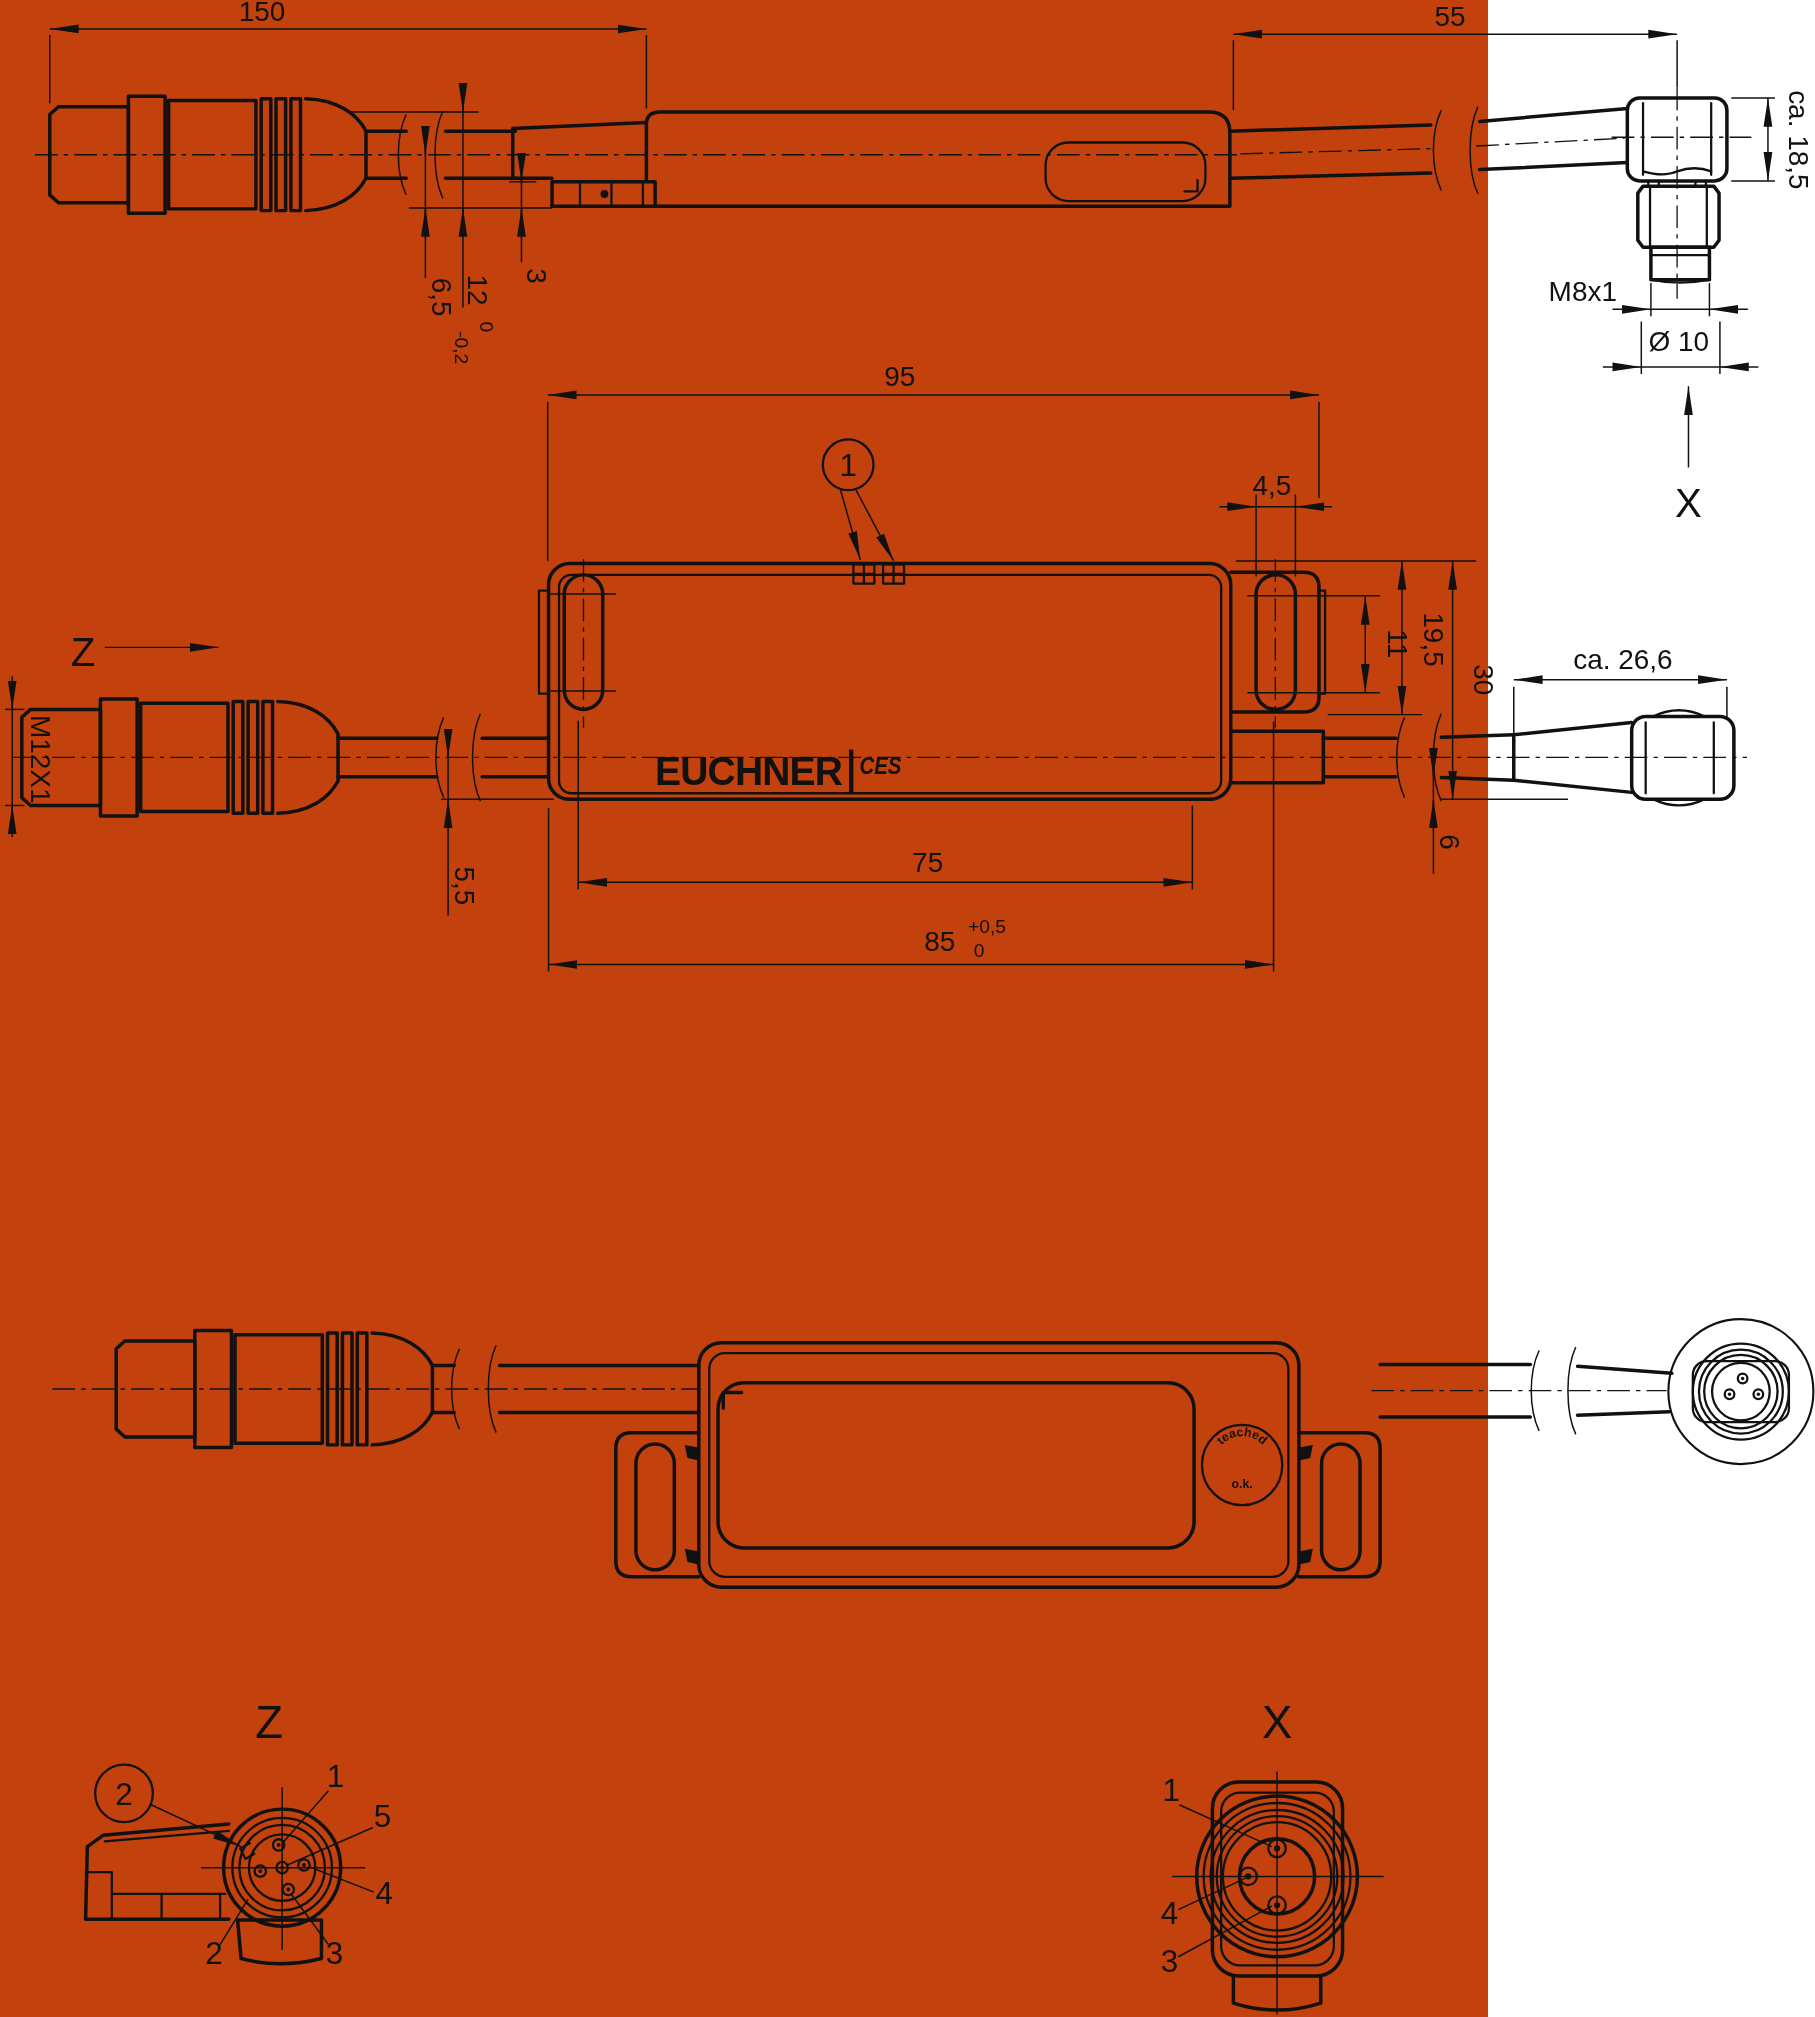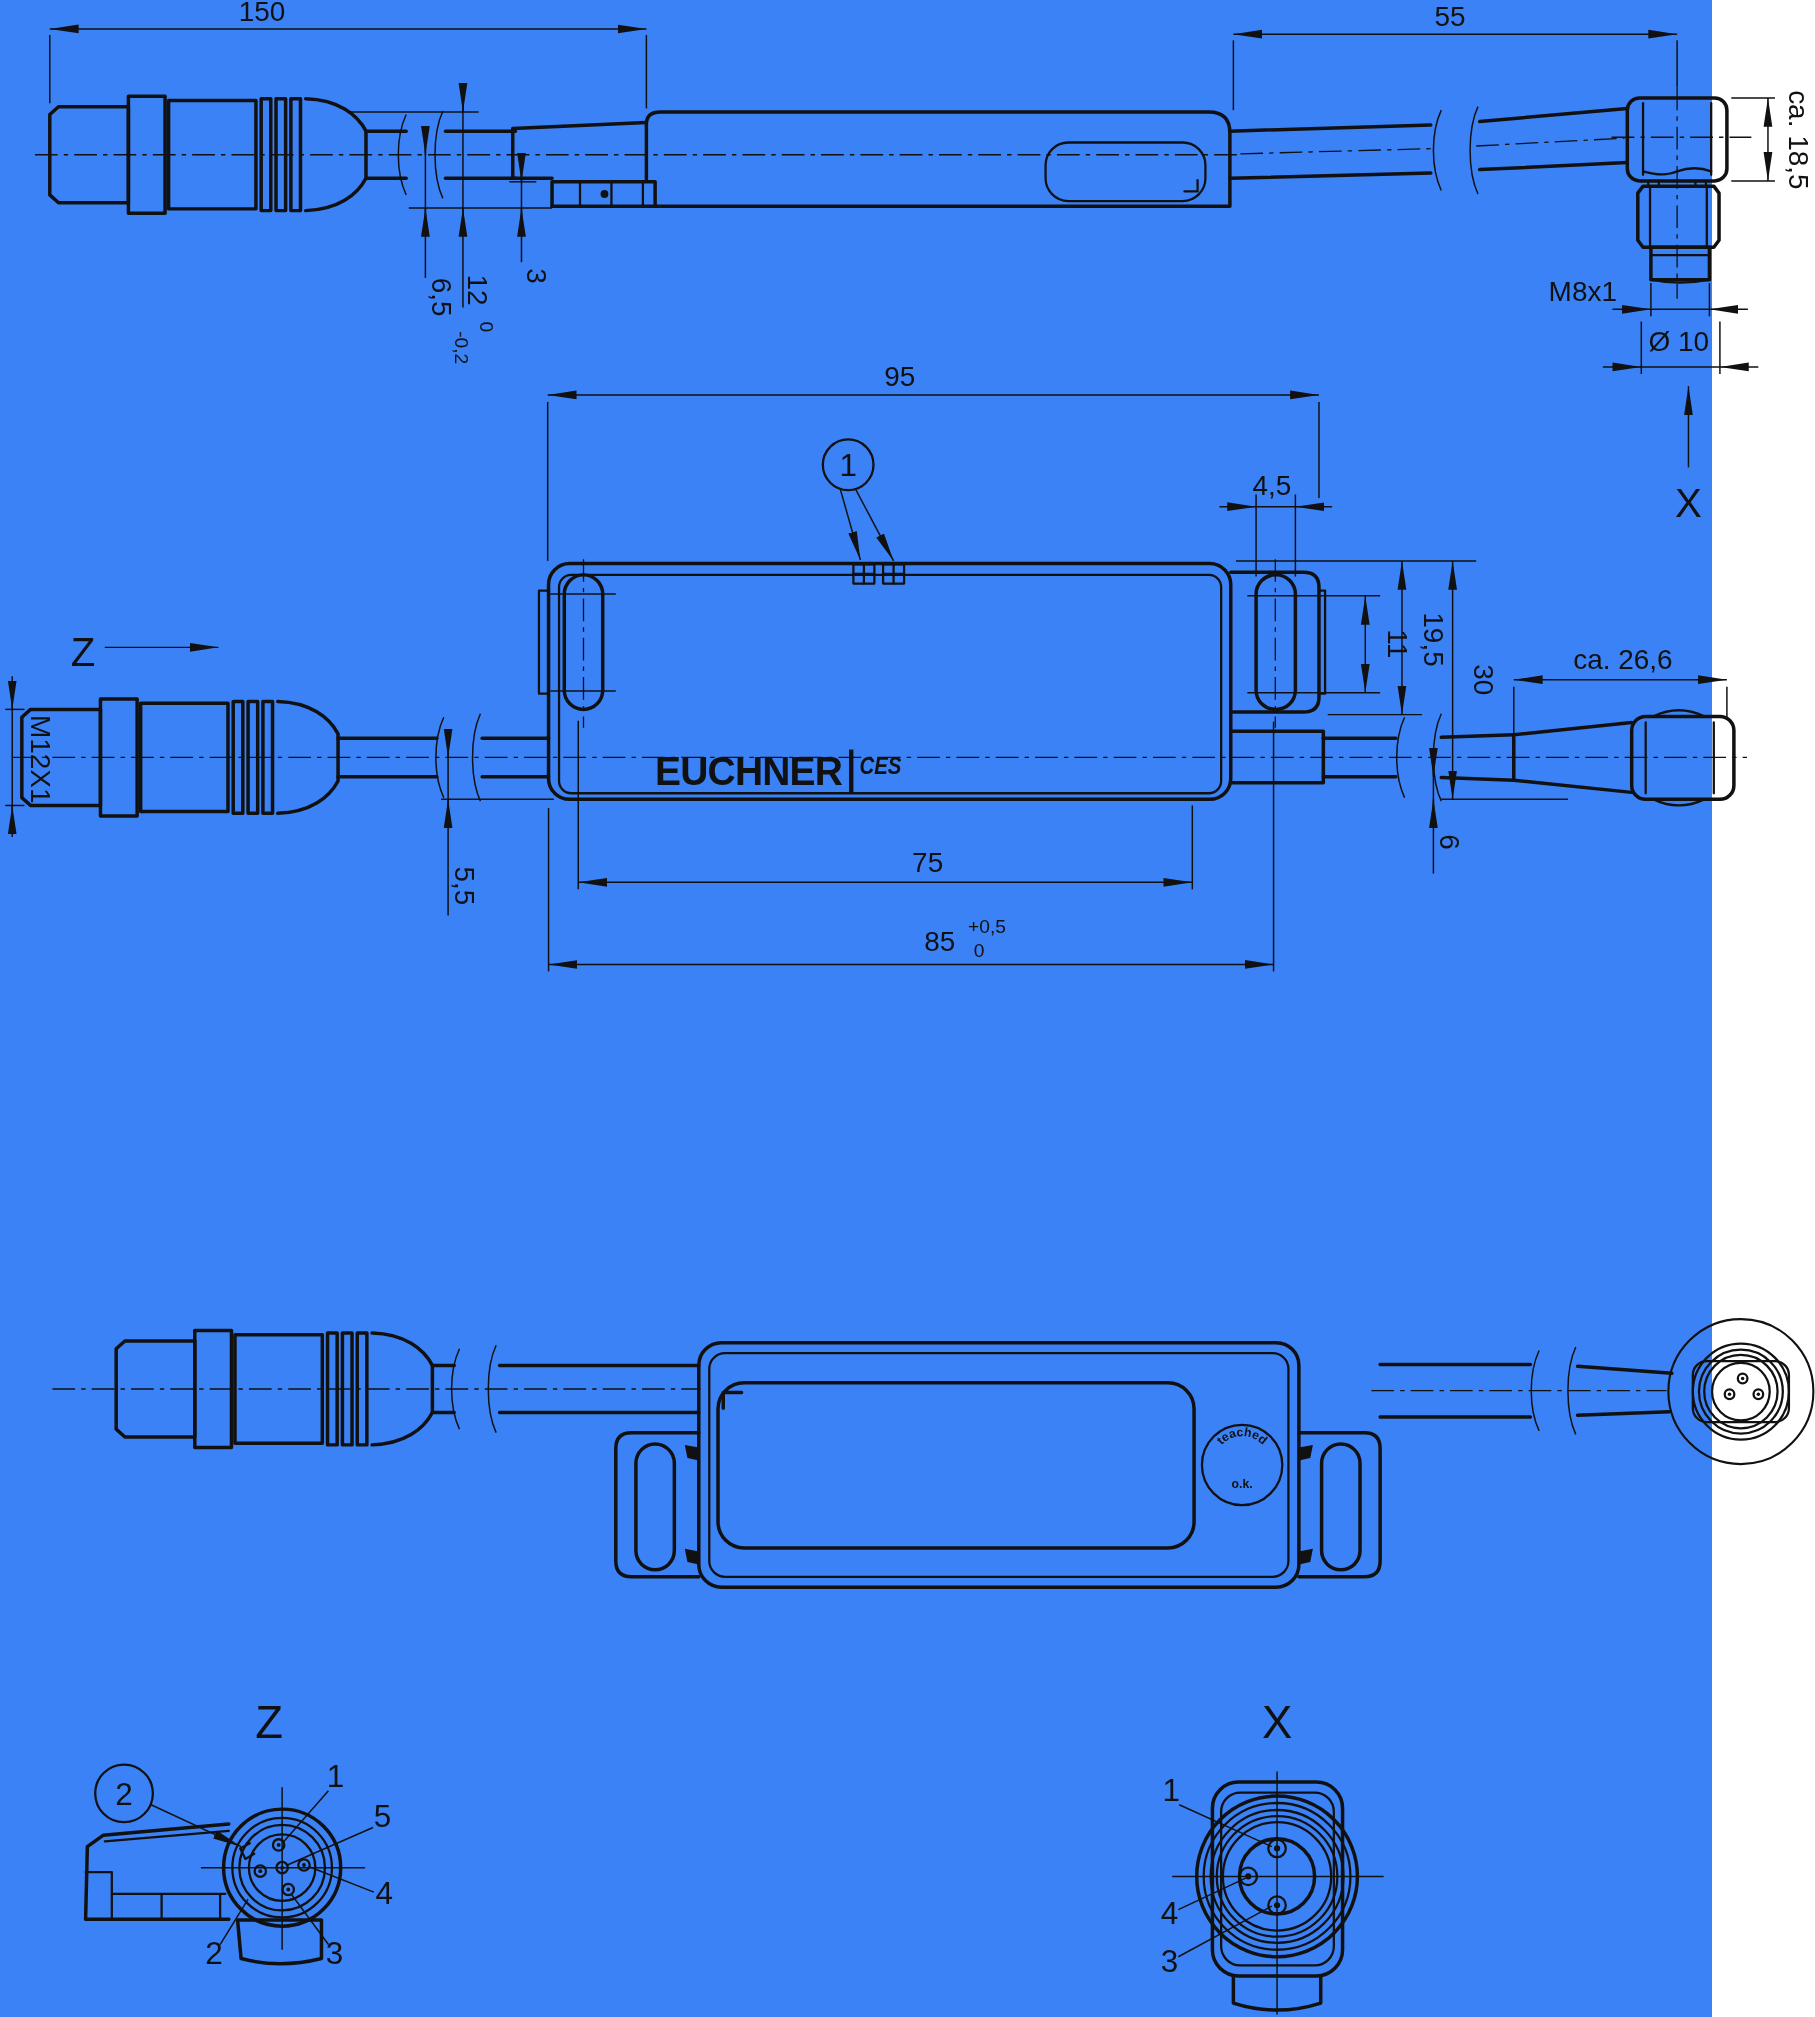--- a/index.html
+++ b/index.html
@@ -1,16 +1,16 @@
 <!DOCTYPE html>
 <html style="font-size:14px"><head>
 <meta charset="utf-8">
 <style>
   html,body{margin:0;padding:0;background:#fff}
-  .page{width:1712px;height:2018px;background:#3b82f6;position:relative}
+  .page{width:1488px;height:2018px;background:#c2410c;position:relative}
   svg text{font-family:"Liberation Sans","DejaVu Sans",sans-serif;fill:#111}
   .t  {font-size:32px;text-anchor:middle}
   .ts {font-size:22px;text-anchor:middle}
   .tt {font-size:52px;text-anchor:middle}
   .tp {font-size:36px;text-anchor:middle}
   .logoE{font-size:46px;font-weight:bold;letter-spacing:-1px}
   .logoC{font-size:27px;font-weight:bold;font-style:italic}
   .led{font-size:14px;font-weight:bold;text-anchor:middle}
   .ol {fill:none;stroke:#111;stroke-width:4;stroke-linejoin:round;stroke-linecap:round}
   .ol2{fill:none;stroke:#111;stroke-width:2.6;stroke-linejoin:round;stroke-linecap:round}

